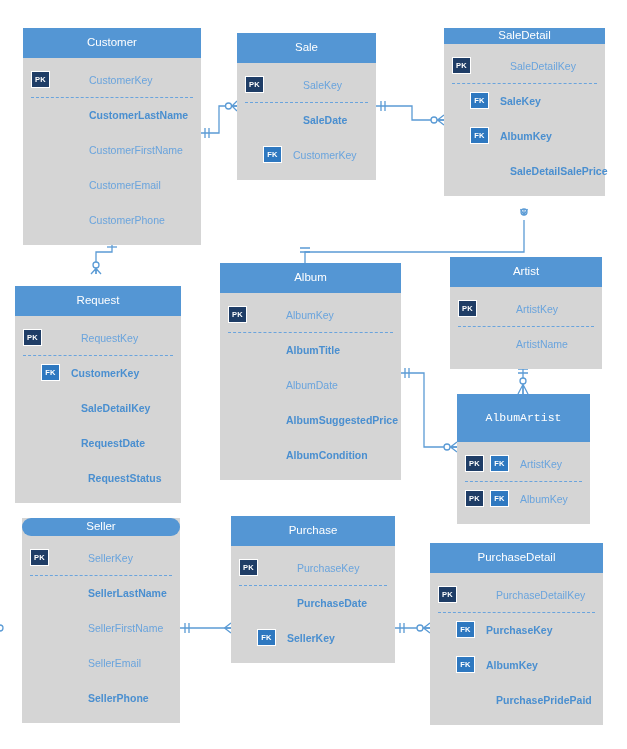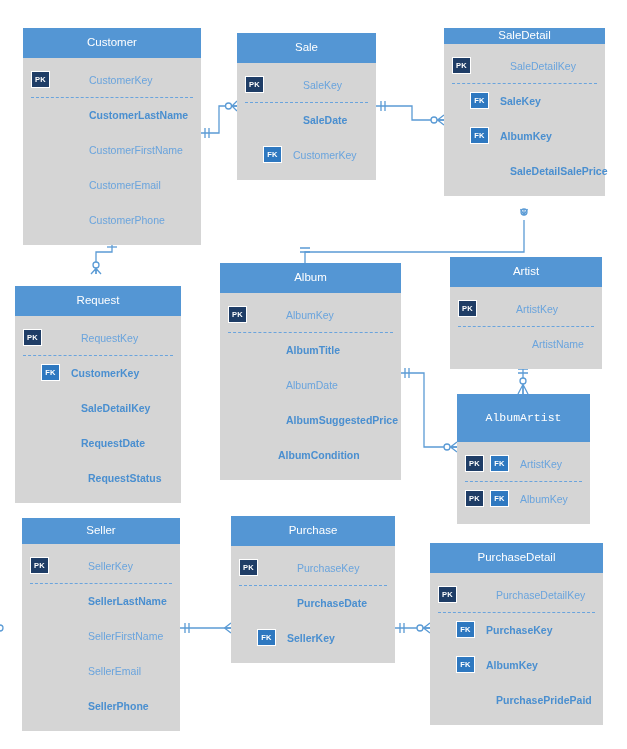--- a/index.html
+++ b/index.html
@@ -246,36 +246,36 @@
           <span class="lbl bold">AlbumTitle</span>
         </div>
         <div class="attr" style="padding-left: 8px;">
           <span class="spacer" style="width: 58px;"></span>
           <span class="lbl">AlbumDate</span>
         </div>
         <div class="attr" style="padding-left: 8px;">
           <span class="spacer" style="width: 58px;"></span>
           <span class="lbl bold">AlbumSuggestedPrice</span>
         </div>
-        <div class="attr" style="">
+        <div class="attr" style="padding-left: 8px;">
           <span class="spacer" style="width: 58px;"></span>
           <span class="lbl bold">AlbumCondition</span>
         </div>
       </div>
     </div>
     <div class="entity" style="left: 450px; top: 257px; width: 152px;">
       <div class="hdr" style="height: 30px;">Artist</div>
       <div class="body" style="padding-top: 4px; padding-bottom: 8px;">
         <div class="attr" style="padding-left: 8px;">
           <span class="badge pk" style="margin-right: 6px;">PK</span>
           <span class="spacer" style="width: 33px;"></span>
           <span class="lbl">ArtistKey</span>
         </div>
         <div class="sep" style="top: 39px;"></div>
-        <div class="attr" style="padding-left: 24px; align-items: center;">
+        <div class="attr" style="padding-left: 8px; align-items: center;">
           <span class="spacer" style="width: 58px;"></span>
           <span class="lbl">ArtistName</span>
         </div>
       </div>
     </div>
     <div class="entity" style="left: 457px; top: 394px; width: 133px;">
       <div class="hdr" style="height: 48px; font-family: Liberation Mono, monospace;">AlbumArtist</div>
       <div class="body" style="padding-top: 4px; padding-bottom: 8px;">
         <div class="attr" style="padding-left: 8px;">
           <span class="badge pk" style="margin-right: 6px;">PK</span>
@@ -286,21 +286,21 @@
         <div class="sep" style="top: 39px;"></div>
         <div class="attr" style="padding-left: 8px;">
           <span class="badge pk" style="margin-right: 6px;">PK</span>
           <span class="badge fk" style="margin-right: 6px;">FK</span>
           <span class="spacer" style="width: 5px;"></span>
           <span class="lbl">AlbumKey</span>
         </div>
       </div>
     </div>
     <div class="entity" style="left: 22px; top: 518px; width: 158px;">
-      <div class="hdr" style="height: 26px;">Seller</div>
+      <div class="hdr" style="height: 18px; border-radius: 14px;">Seller</div>
       <div class="body" style="padding-top: 4px; padding-bottom: 8px;">
         <div class="attr" style="padding-left: 8px;">
           <span class="badge pk" style="margin-right: 6px;">PK</span>
           <span class="spacer" style="width: 33px;"></span>
           <span class="lbl">SellerKey</span>
         </div>
         <div class="sep" style="top: 39px;"></div>
         <div class="attr" style="padding-left: 8px;">
           <span class="spacer" style="width: 58px;"></span>
           <span class="lbl bold">SellerLastName</span>

